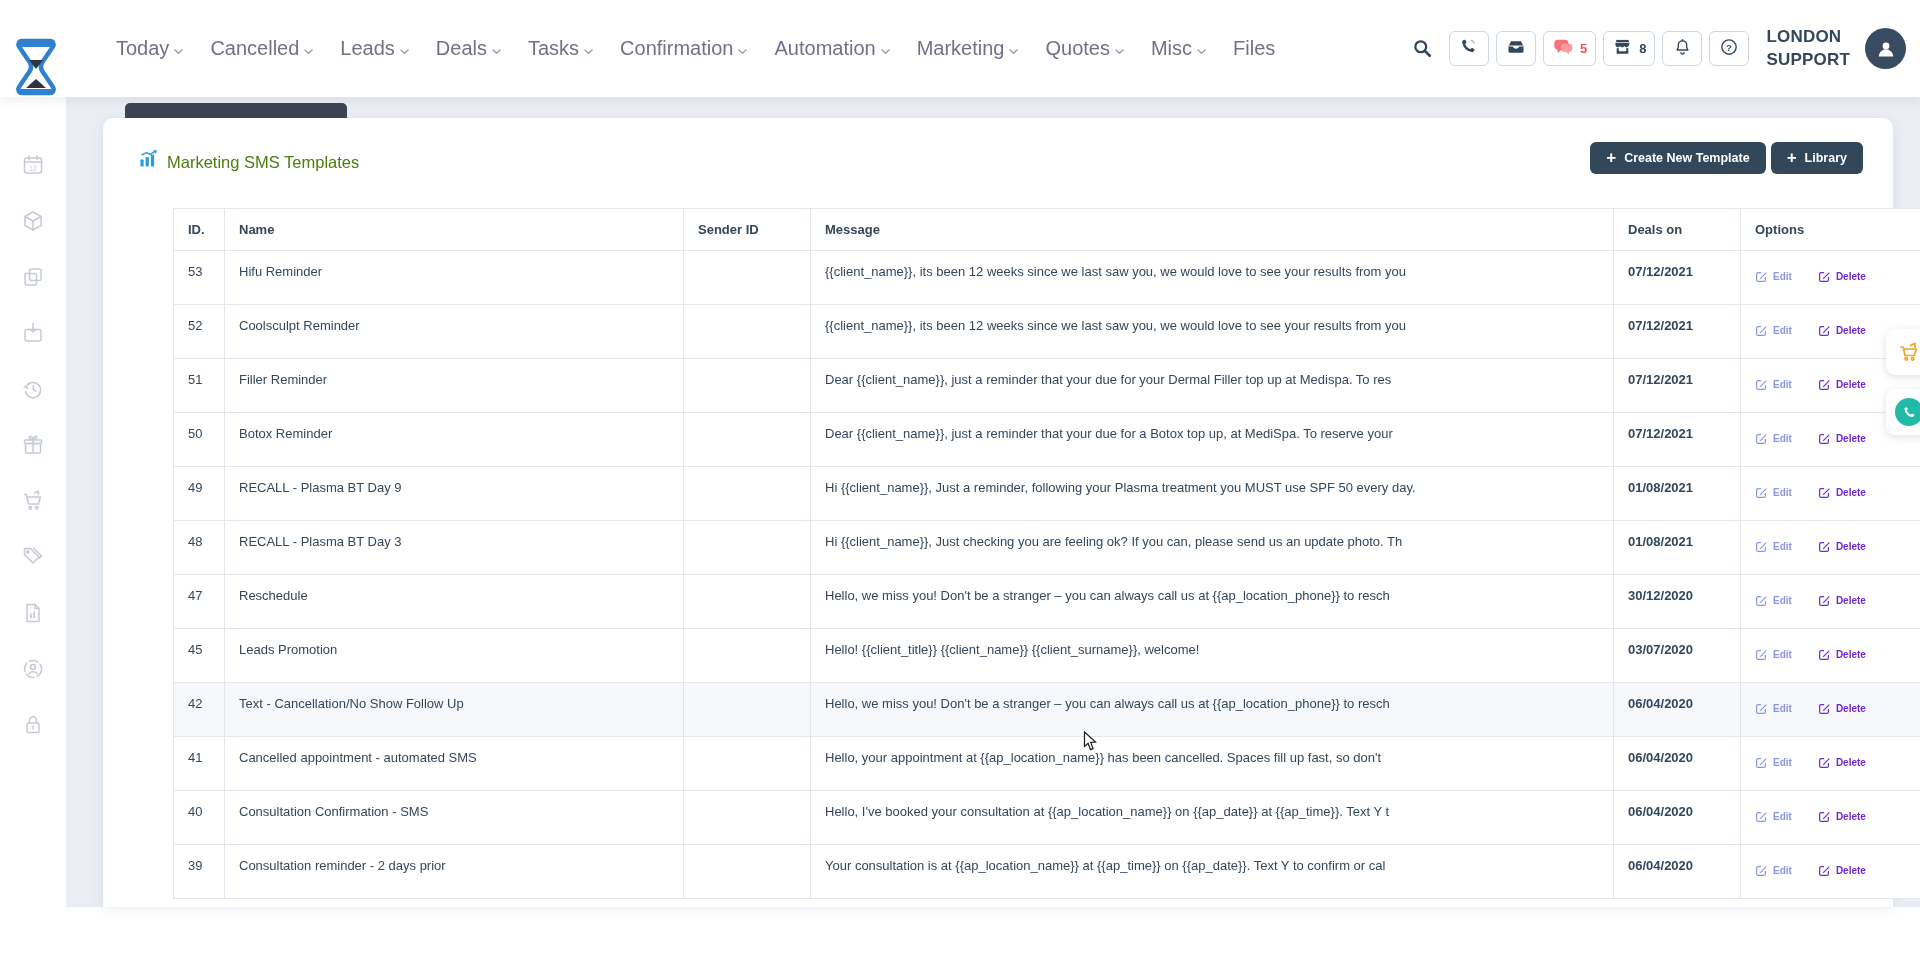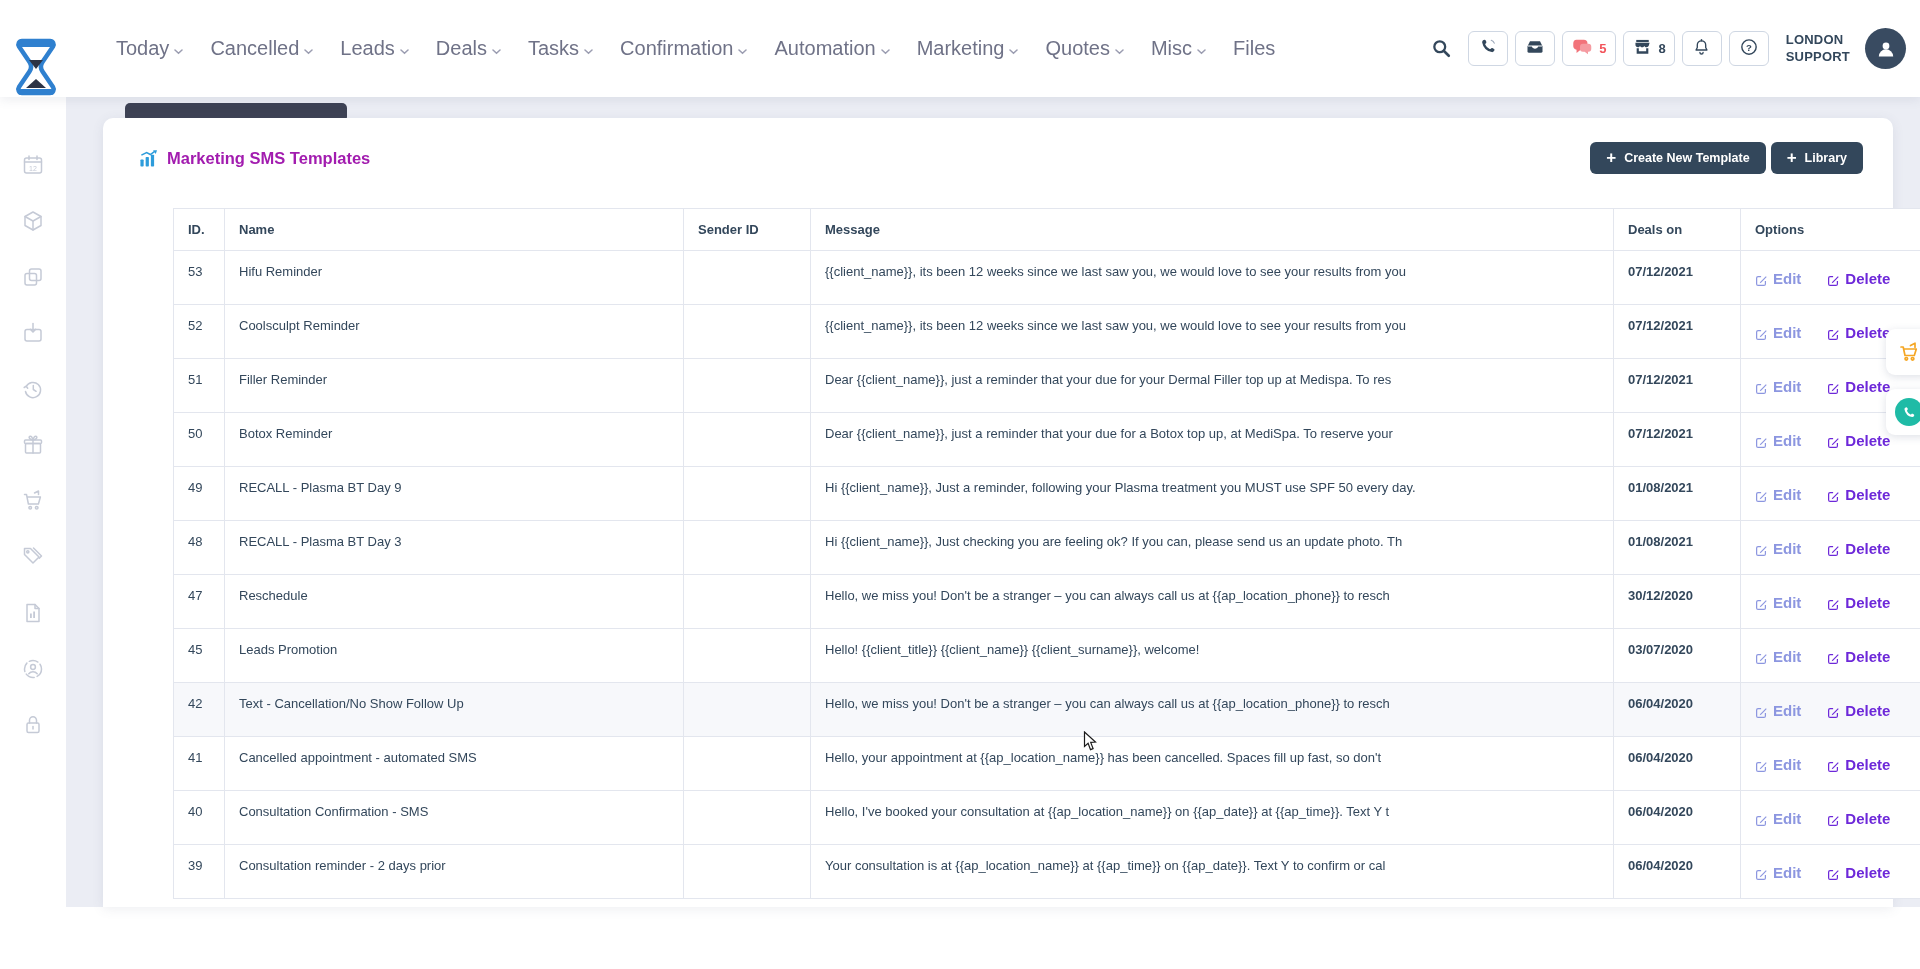--- a/index.html
+++ b/index.html
@@ -13,52 +13,52 @@
   .mainnav{position:absolute;left:116px;top:0;height:97px;display:flex;align-items:center;gap:27px;}
   .nav-item{display:flex;align-items:center;gap:5px;font-size:20px;font-weight:500;color:#6f7287;cursor:pointer;white-space:nowrap;}
   .nav-item svg{margin-top:2px;}
   .tb-right{position:absolute;right:14px;top:0;height:97px;display:flex;align-items:center;gap:7px;}
   .search-wrap{margin-right:9px;display:flex;align-items:center;cursor:pointer;}
   .icon-btn{min-width:40px;height:35px;border:1px solid #cfd7e3;border-radius:6px;background:#fff;
             display:flex;align-items:center;justify-content:center;gap:6px;padding:0 8px;cursor:pointer;box-sizing:border-box;}
   .icon-btn .badge{font-size:13px;font-weight:700;}
   .badge-red{color:#f2545b;}
   .badge-navy{color:#33475b;}
-  .user-name{margin:0 8px 0 10px;font-size:13px;font-weight:700;line-height:1.3;color:#33475b;letter-spacing:.2px;}
+  .user-name{margin:0 8px 0 10px;font-size:17px;font-weight:700;line-height:1.3;color:#33475b;letter-spacing:.2px;}
   .avatar{width:41px;height:41px;border-radius:50%;background:#394b61;display:flex;align-items:center;justify-content:center;cursor:pointer;}
 
   
   .sidebar{position:absolute;left:0;top:97px;width:66px;height:872px;background:#fff;z-index:20;}
   .side-items{position:absolute;left:0;top:56px;width:66px;display:flex;flex-direction:column;align-items:center;gap:32px;}
   .side-ic{width:24px;height:24px;cursor:pointer;}
   .side-ic svg{width:24px;height:24px;}
 
   
   .content-bg{position:absolute;left:66px;top:97px;width:1854px;height:810px;background:#ebedf4;}
   .ghost-tab{position:absolute;left:125px;top:103px;width:222px;height:19px;background:#3d4254;border-radius:5px;z-index:1;}
   .card{position:absolute;left:103px;top:118px;width:1790px;height:789px;background:#fff;
         border-radius:10px 10px 0 0;box-shadow:0 2px 12px rgba(80,90,120,.10);z-index:2;}
   .card-head{position:absolute;left:22px;top:22px;right:22px;height:40px;}
-  .page-title{position:absolute;left:14px;top:9px;display:flex;align-items:flex-start;gap:9px;
-              font-size:16.5px;font-weight:700;color:#a21caf;}
+  .page-title{position:absolute;left:14px;top:9px;display:flex;align-items:flex-end;gap:9px;
+              font-size:16.5px;font-weight:400;color:#4d7c0f;}
   .head-actions{position:absolute;right:8px;top:2px;display:flex;gap:5px;}
   .btn-dark{height:32px;background:#33475b;color:#fff;border:none;border-radius:6px;display:flex;align-items:center;
             gap:8px;padding:0 16px;font-size:12.5px;font-weight:600;font-family:inherit;cursor:pointer;}
   .btn-dark .plus{font-size:17px;font-weight:700;line-height:1;margin-top:-2px;}
 
   
   .tbl-wrap{position:absolute;left:22px;top:90px;padding-left:48px;}
   table.sms{border-collapse:collapse;table-layout:fixed;width:1753px;background:#fff;}
   table.sms th,table.sms td{border:1px solid #e3e6ee;text-align:left;vertical-align:top;
         font-size:13px;color:#33475b;box-sizing:border-box;overflow:hidden;white-space:nowrap;}
   table.sms th{height:42px;vertical-align:middle;font-weight:700;padding:0 14px;}
   table.sms td{height:54px;padding:13px 14px;}
   tr.hl td{background:#f7f8fb;}
   td.c-date{font-weight:700;}
-  .lnk{display:inline-flex;align-items:flex-end;gap:5px;font-size:15px;font-weight:600;cursor:pointer;margin-top:6px;}
+  .lnk{display:inline-flex;align-items:center;gap:5px;font-size:10px;font-weight:600;cursor:pointer;margin-top:6px;}
   .lnk .ic{display:flex;}
   .lnk.edit{color:#8c96e0;margin-right:26px;}
   .lnk.del{color:#6d28d9;}
 
   
   .float-box{position:absolute;width:46px;height:46px;background:#fff;border-radius:9px;
              box-shadow:0 2px 8px rgba(80,90,120,.18);display:flex;align-items:center;justify-content:center;z-index:40;cursor:pointer;}
   .fb-cart{left:1886px;top:329px;}
   .fb-phone{left:1886px;top:389px;}
   .teal-circle{width:28px;height:28px;border-radius:50%;background:#1fbba6;display:flex;align-items:center;justify-content:center;}

